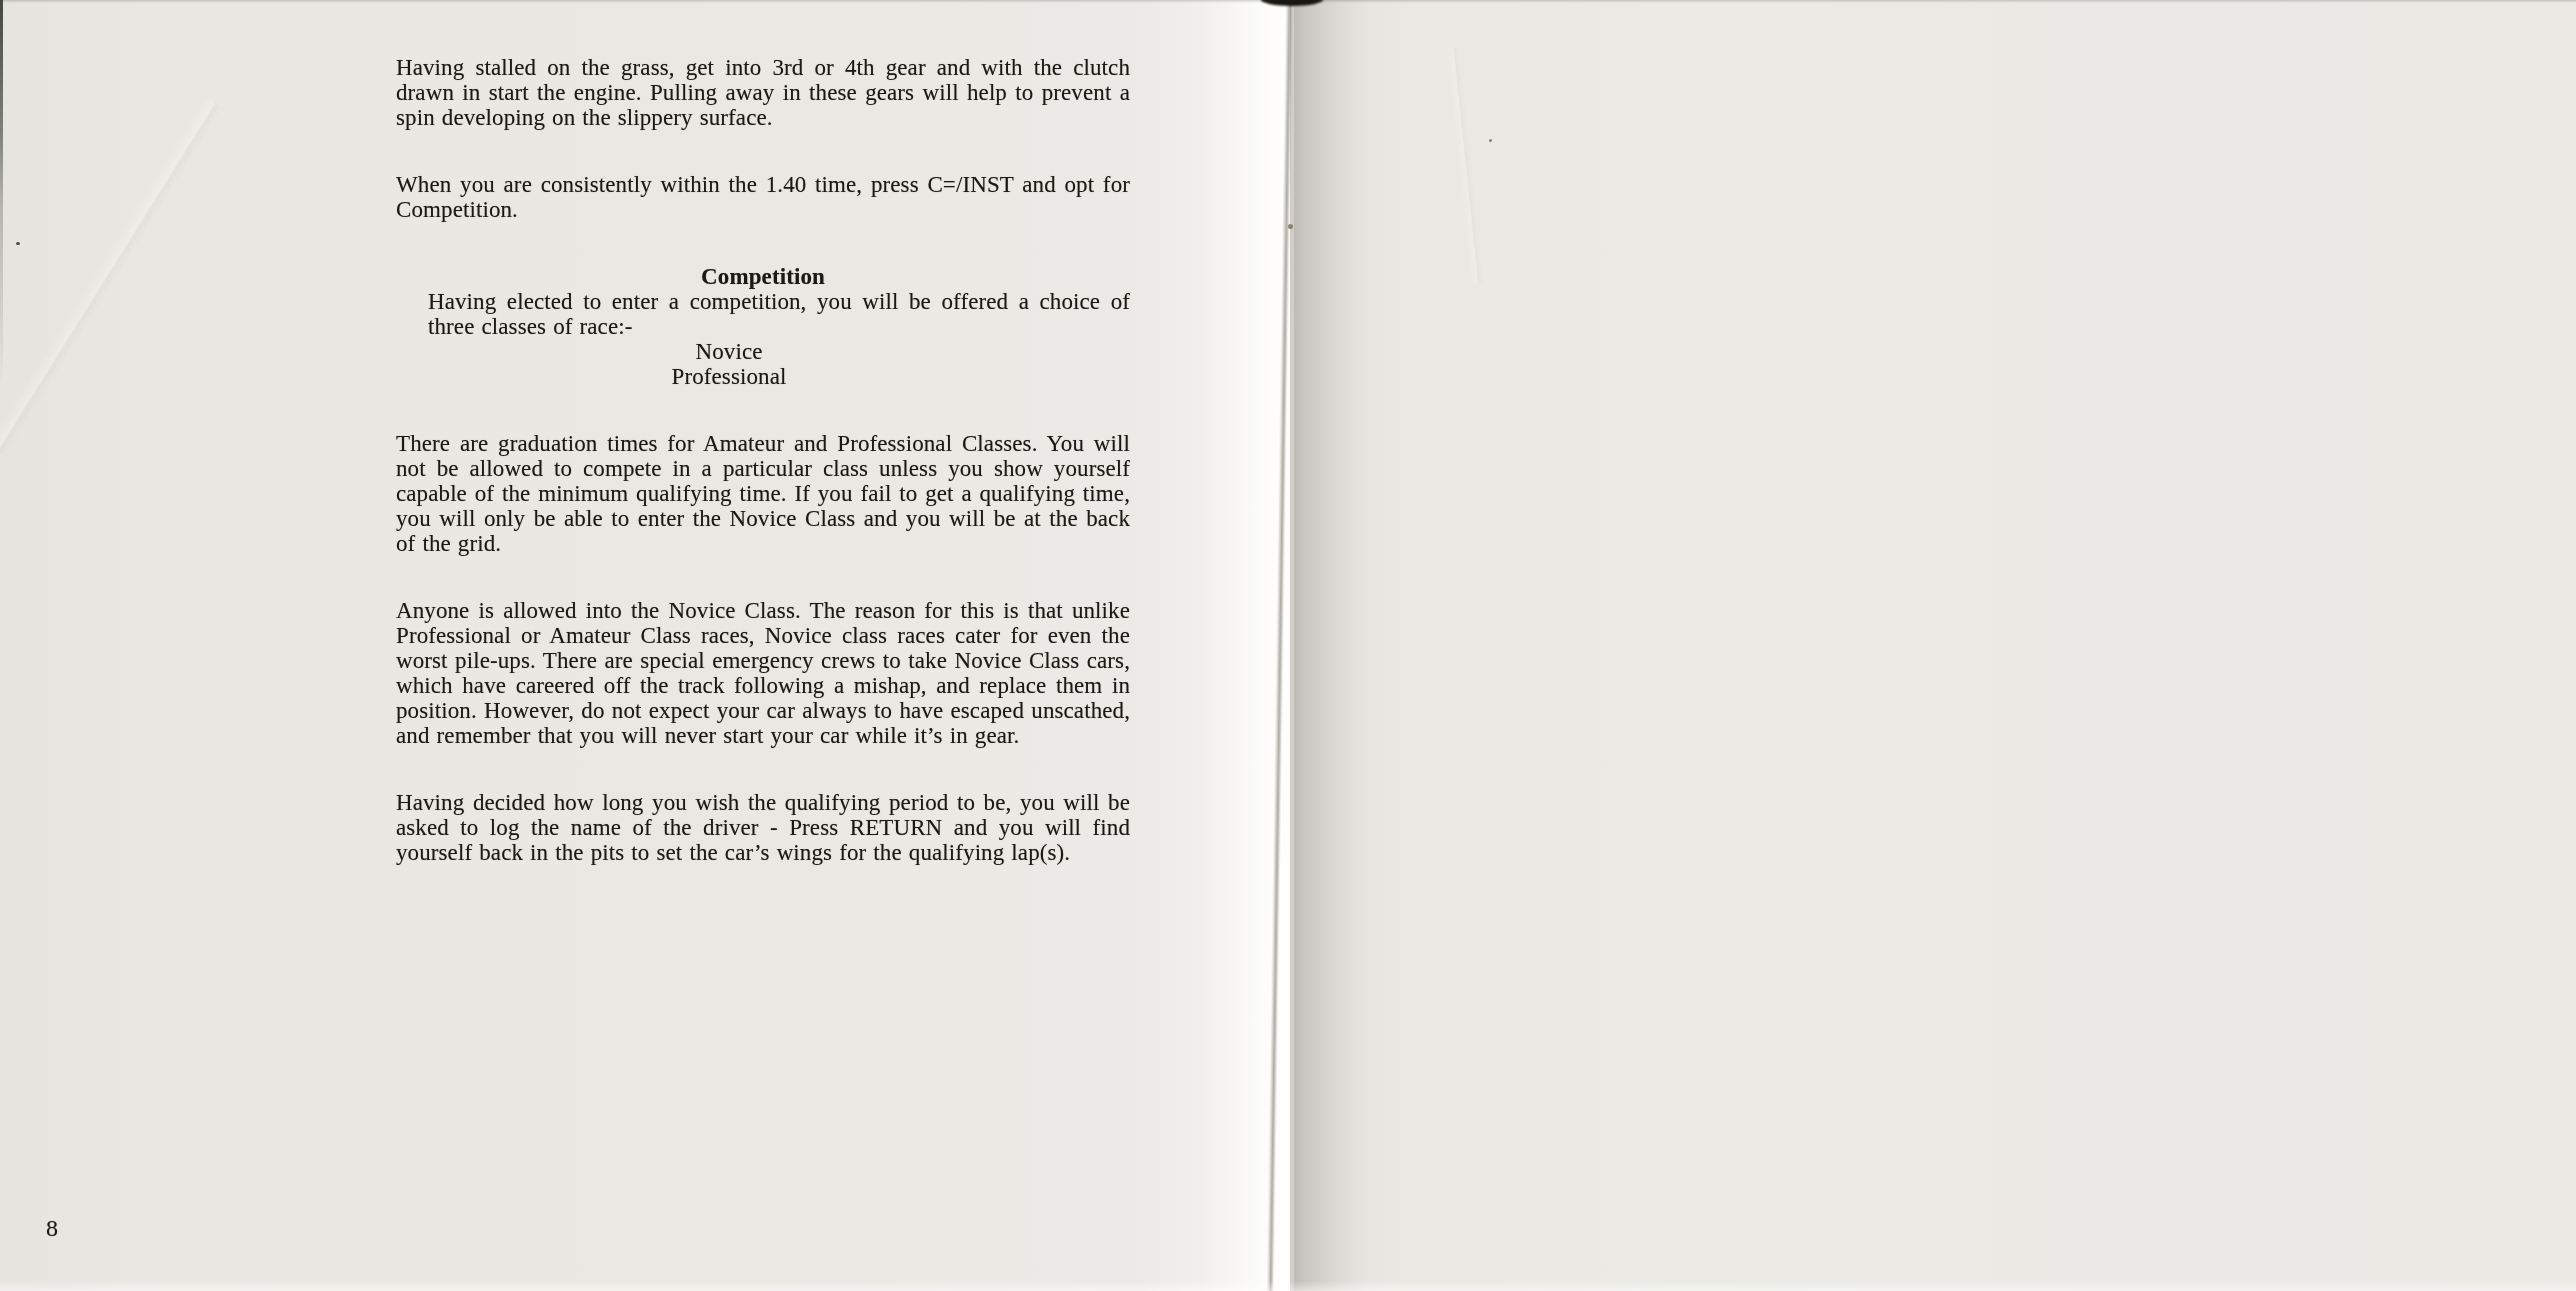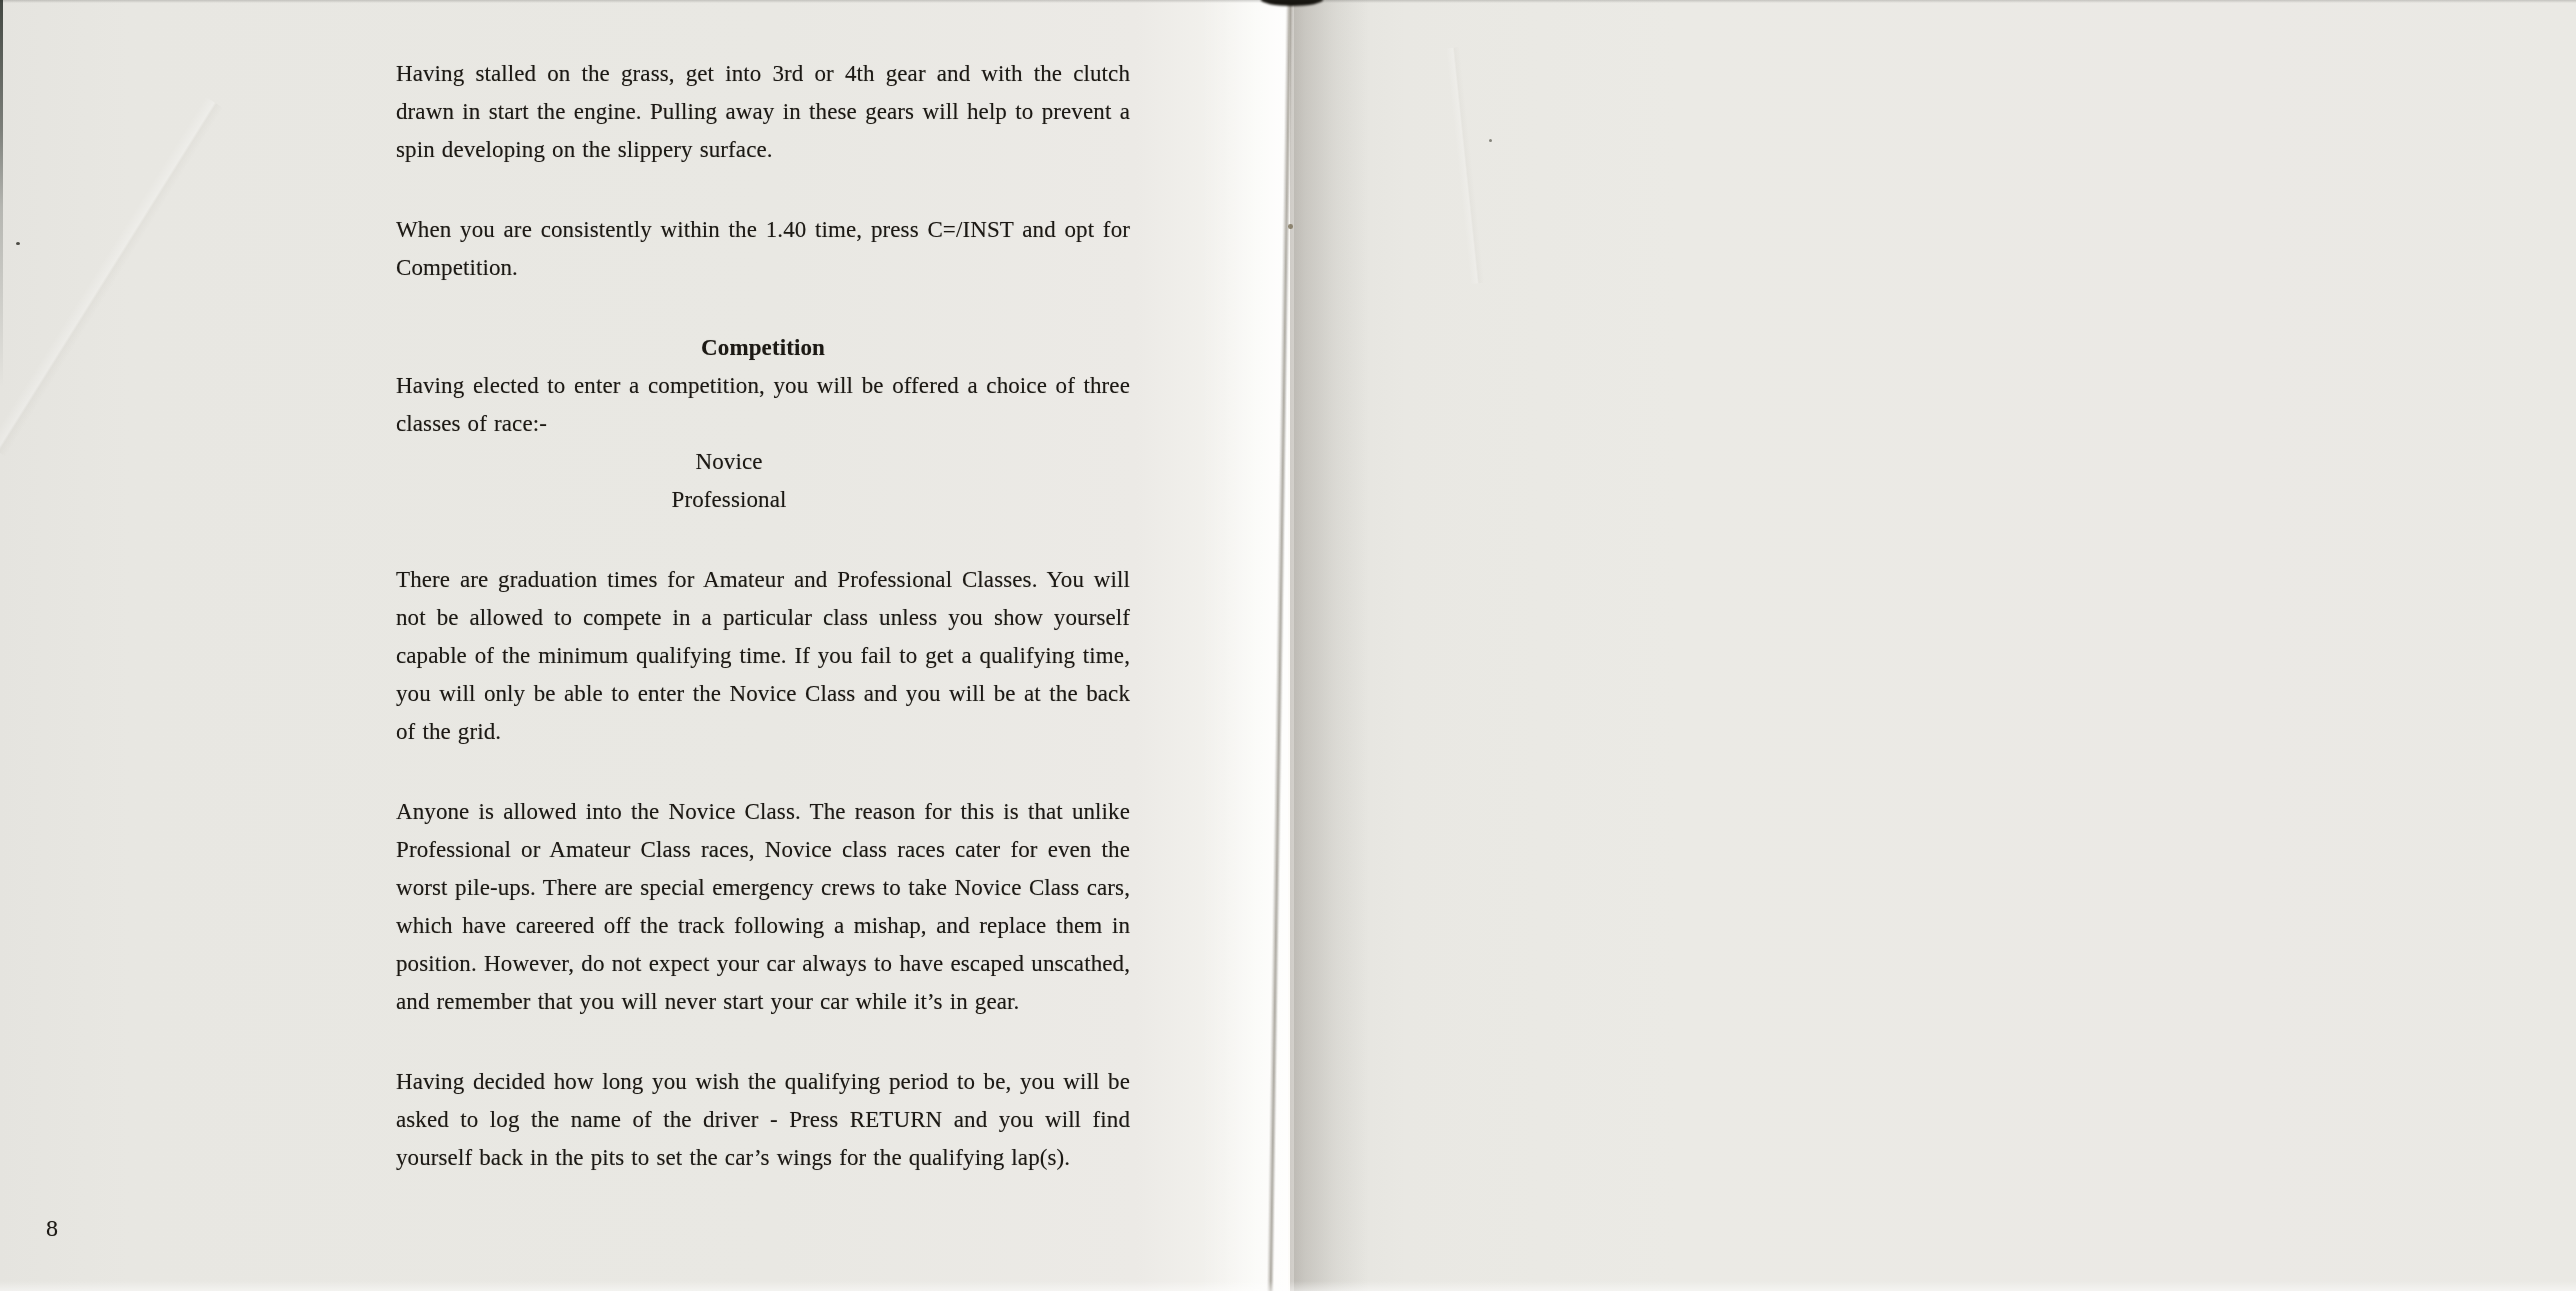--- a/index.html
+++ b/index.html
@@ -84,30 +84,30 @@
   .crease-1 { left: 95px; top: 71px; width: 20.5px; height: 411px; transform: rotate(32deg); opacity: .5; }
   .crease-2 { left: 1458px; top: 47px; width: 14.2px; height: 237px; transform: rotate(-6deg); opacity: .4; }
   
   .speck { position: absolute; border-radius: 50%; pointer-events: none; }
   .speck-1 { left: 16px;  top: 242px; width: 4px; height: 3.2px; background: #4c4b44; }
   .speck-2 { left: 1288px; top: 224px; width: 4.7px; height: 4.7px; background: #7b7059; opacity: .8; }
   .speck-3 { left: 1489px; top: 139px; width: 3.2px; height: 3.2px; background: #5a584f; opacity: .7; }
   
   .page-content {
     position: absolute; top: 55px;
-    font-size: 23px; line-height: 38px;
+    font-size: 23px; line-height: 25px;
     word-spacing: 1.2px; letter-spacing: 0.1px;
     text-shadow: 0 0 0.8px rgba(28,25,20,0.38);
   }
   .content-left  { left: 396px;  width: 734px; }
   .blk { margin: 42px 0 0 0; }
   .blk:first-child { margin-top: 0; }
   .b-para { text-align: justify; }
   .b-heading { font-weight: 700; text-align: center; }
-  .b-heading + .b-para { margin-top: 0; }
+  .b-heading + .b-para { margin-top: 0; margin-left: 32px; }
   .b-para + .b-center { margin-top: 0; }
   .b-center + .b-center { margin-top: 0; }
   .b-center { text-align: center; padding-right: 68px; }
   .page-num {
     position: absolute; font-size: 24px; line-height: 26px;
     text-shadow: 0 0 0.8px rgba(28,25,20,0.38);
   }
   .page-num-left  { left: 46px;   top: 1215px; }
 </style>
 </head>

